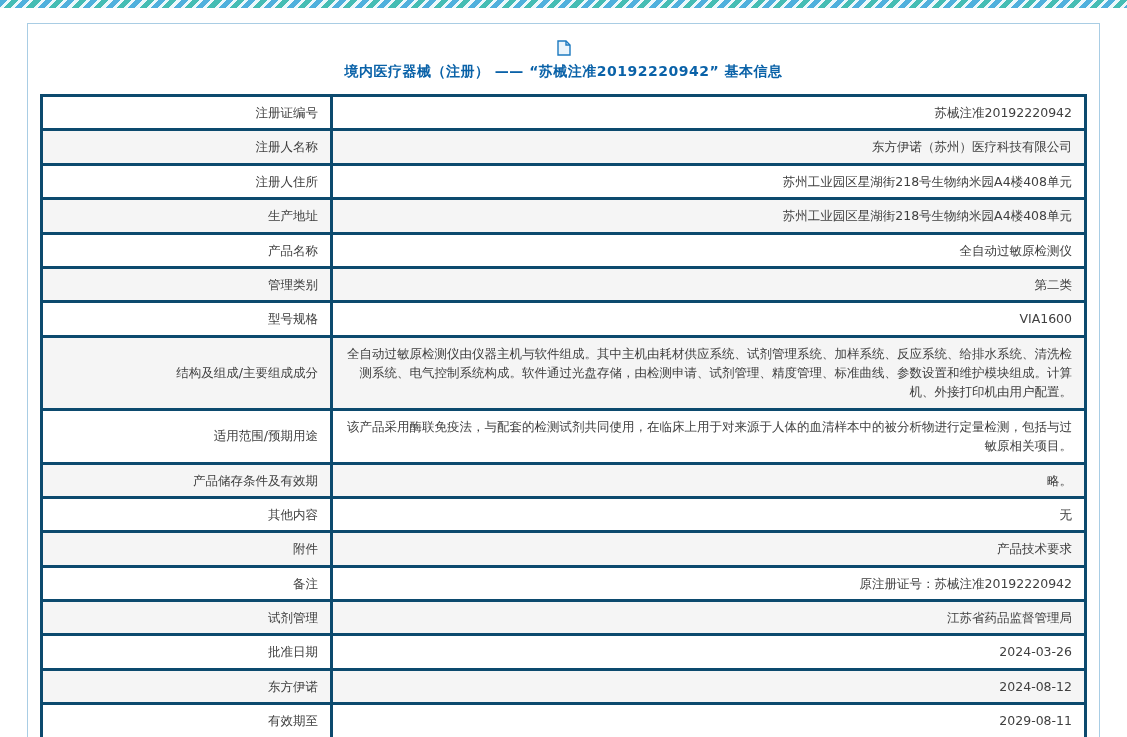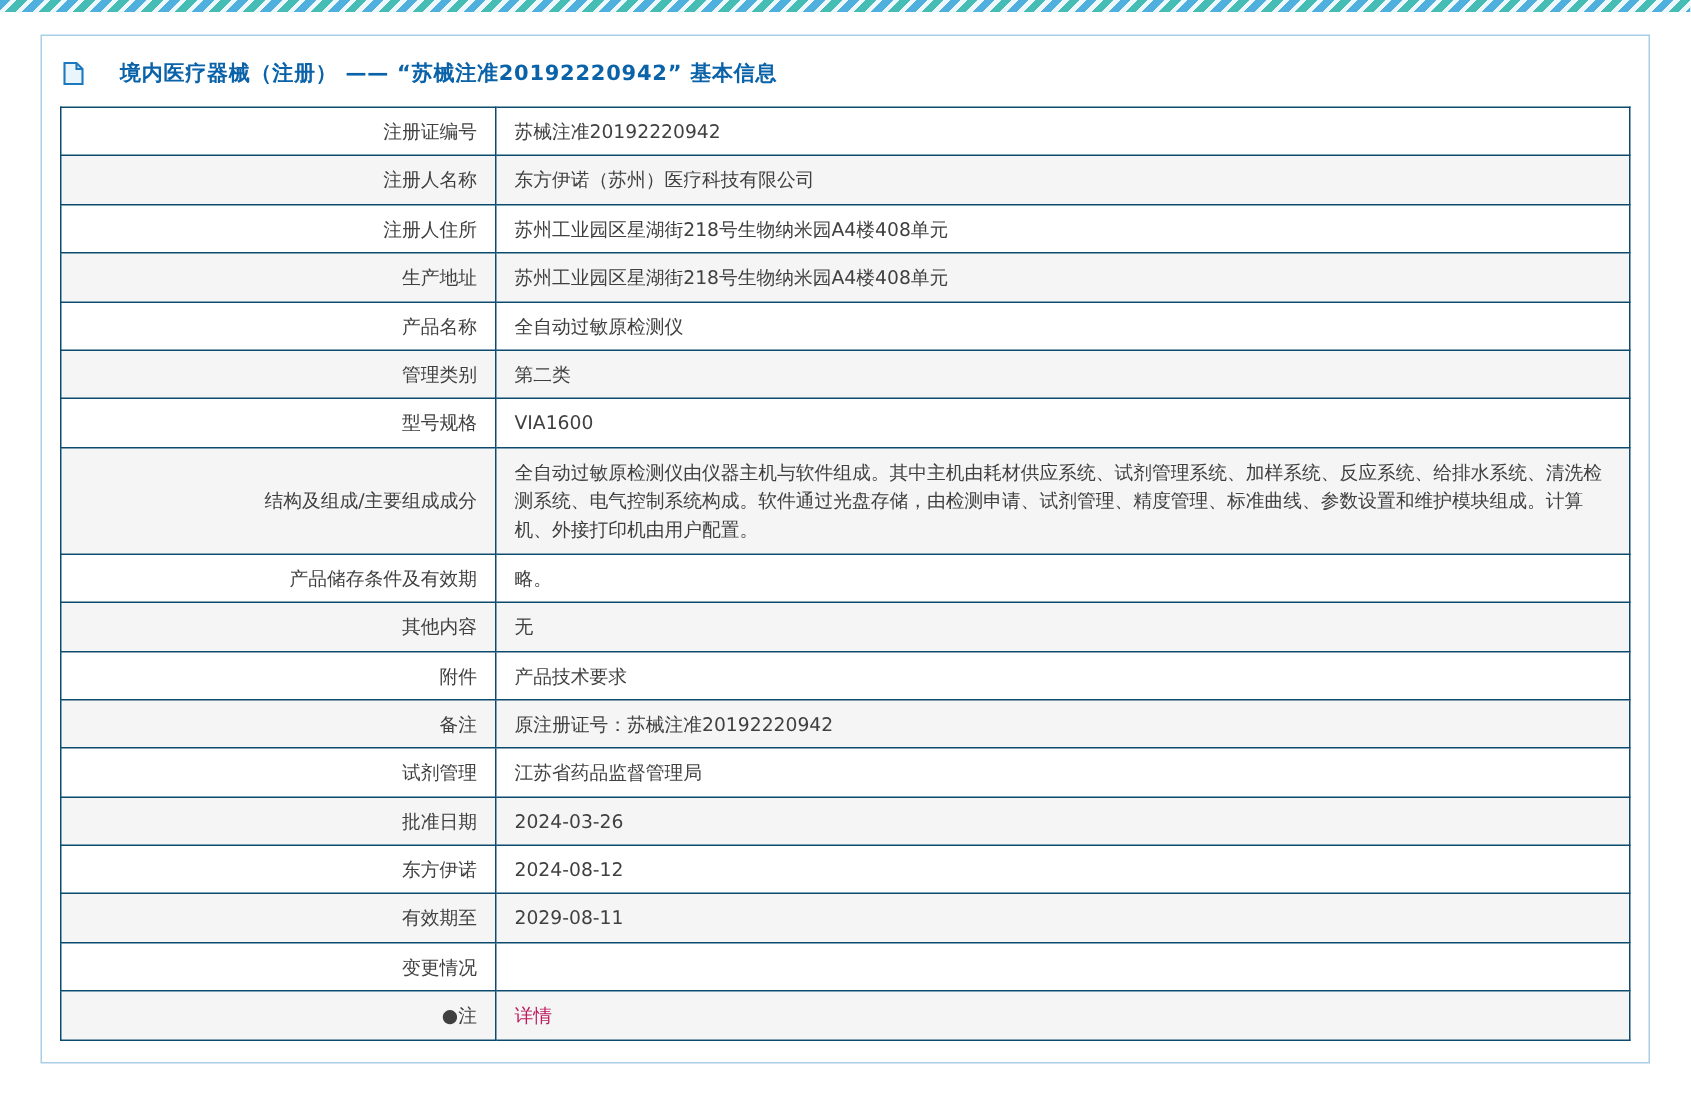--- a/index.html
+++ b/index.html
@@ -22,56 +22,57 @@
   }
   .content-panel {
     margin: 15px 27px 14px 27px;
     border: 1px solid #a9cde4;
     background: #ffffff;
     padding: 11px 12px 14px 12px;
   }
   .panel-header {
     display: flex;
     align-items: center;
-    gap: 24px;
+    gap: 7px;
     padding: 5px 2px 13px 2px;
+    flex-direction: column;
   }
   .doc-icon {
     display: inline-flex;
     width: 14px;
     height: 16px;
     flex: 0 0 auto;
   }
   .page-title {
     color: #0a62a8;
     font-size: 14px;
     font-weight: bold;
     letter-spacing: 0.5px;
   }
   table.info-table {
     width: 100%;
     border-collapse: collapse;
     table-layout: fixed;
   }
   table.info-table td {
-    border: 1px solid #0c4a6e;
+    border: 3px solid #0c4a6e;
     font-size: 12.5px;
     line-height: 1.55;
     color: #404040;
     padding: 6px 12px;
     vertical-align: middle;
     word-break: break-all;
   }
   td.row-label {
     width: 290px;
     text-align: right;
     color: #444444;
   }
   td.row-value {
-    text-align: left;
+    text-align: right;
   }
   tr.table-row:nth-child(even) td {
     background: #f5f5f5;
   }
   tr.table-row:nth-child(odd) td {
     background: #ffffff;
   }
   a.detail-link {
     color: #be185d;
     text-decoration: none;
@@ -122,20 +123,24 @@
   </tr>
         <tr class="table-row">
     <td class="row-label">型号规格</td>
     <td class="row-value">VIA1600</td>
   </tr>
         <tr class="table-row">
     <td class="row-label">结构及组成/主要组成成分</td>
     <td class="row-value">全自动过敏原检测仪由仪器主机与软件组成。其中主机由耗材供应系统、试剂管理系统、加样系统、反应系统、给排水系统、清洗检测系统、电气控制系统构成。软件通过光盘存储，由检测申请、试剂管理、精度管理、标准曲线、参数设置和维护模块组成。计算机、外接打印机由用户配置。</td>
   </tr>
         <tr class="table-row">
+    <td class="row-label">适用范围/预期用途</td>
+    <td class="row-value">该产品采用酶联免疫法，与配套的检测试剂共同使用，在临床上用于对来源于人体的血清样本中的被分析物进行定量检测，包括与过敏原相关项目。</td>
+  </tr>
+        <tr class="table-row">
     <td class="row-label">产品储存条件及有效期</td>
     <td class="row-value">略。</td>
   </tr>
         <tr class="table-row">
     <td class="row-label">其他内容</td>
     <td class="row-value">无</td>
   </tr>
         <tr class="table-row">
     <td class="row-label">附件</td>
     <td class="row-value">产品技术要求</td>

